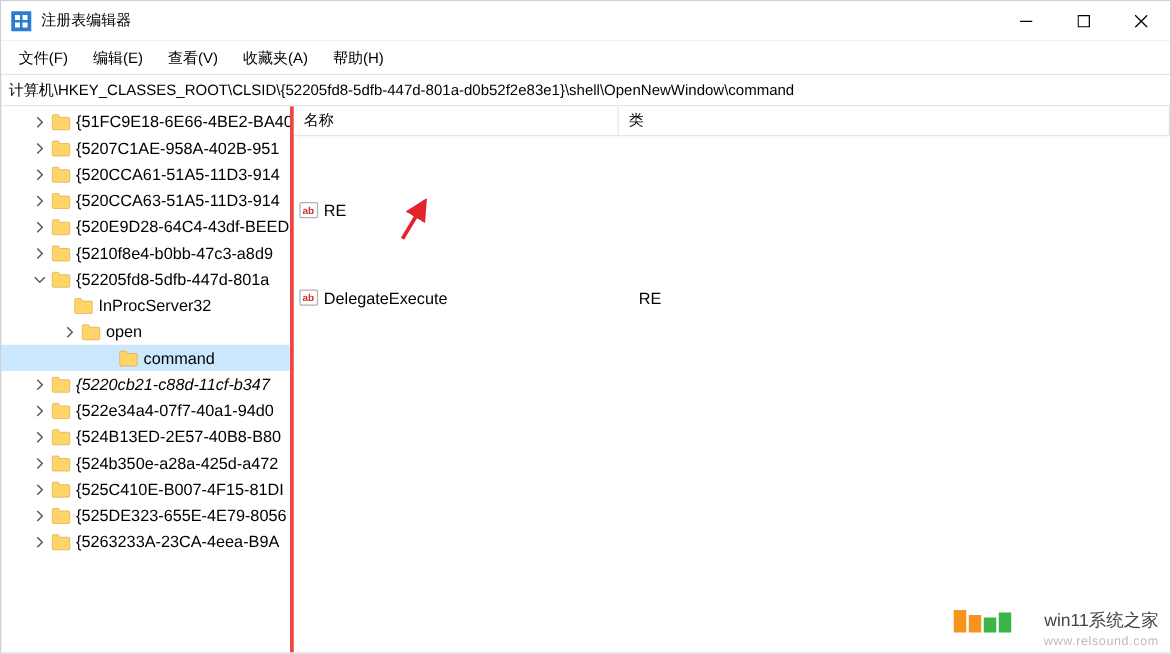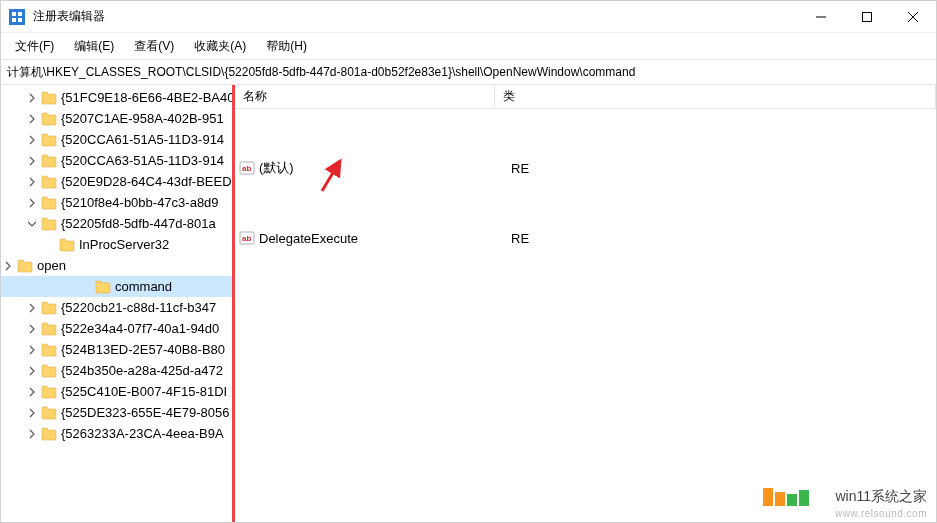--- a/index.html
+++ b/index.html
@@ -191,21 +191,21 @@
         </div>
         <div class="tree-row" style="padding-left: 42px;">
           <span class="twisty hidden"></span>
           <span class="folder-ic">
             <svg viewBox="0 0 16 14">
               <path d="M1 3 L1 12 Q1 13 2 13 L14 13 Q15 13 15 12 L15 4 Q15 3 14 3 L7 3 L6 1 L2 1 Q1 1 1 2 Z" fill="#ffd468" stroke="#d9a23c" stroke-width="0.5"></path>
             </svg>
           </span>
           <span class="node-label">InProcServer32</span>
         </div>
-        <div class="tree-row" style="">
+        <div class="tree-row" style=" margin-left: 48px;">
           <span class="twisty">
             <svg width="10" height="10" viewBox="0 0 10 10">
               <path d="M3 1 L7 5 L3 9" fill="none" stroke="#5a5a5a" stroke-width="1.2"></path>
             </svg>
           </span>
           <span class="folder-ic">
             <svg viewBox="0 0 16 14">
               <path d="M1 3 L1 12 Q1 13 2 13 L14 13 Q15 13 15 12 L15 4 Q15 3 14 3 L7 3 L6 1 L2 1 Q1 1 1 2 Z" fill="#ffd468" stroke="#d9a23c" stroke-width="0.5"></path>
             </svg>
           </span>
@@ -213,21 +213,21 @@
         </div>
         <div class="tree-row selected" style="padding-left: 78px;">
           <span class="twisty hidden"></span>
           <span class="folder-ic">
             <svg viewBox="0 0 16 14">
               <path d="M1 3 L1 12 Q1 13 2 13 L14 13 Q15 13 15 12 L15 4 Q15 3 14 3 L7 3 L6 1 L2 1 Q1 1 1 2 Z" fill="#ffd468" stroke="#d9a23c" stroke-width="0.5"></path>
             </svg>
           </span>
           <span class="node-label">command</span>
         </div>
-        <div class="tree-row" style="padding-left: 24px;">
+        <div class="tree-row" style="padding-left: 24px; font-style: italic;">
           <span class="twisty">
             <svg width="10" height="10" viewBox="0 0 10 10">
               <path d="M3 1 L7 5 L3 9" fill="none" stroke="#5a5a5a" stroke-width="1.2"></path>
             </svg>
           </span>
           <span class="folder-ic">
             <svg viewBox="0 0 16 14">
               <path d="M1 3 L1 12 Q1 13 2 13 L14 13 Q15 13 15 12 L15 4 Q15 3 14 3 L7 3 L6 1 L2 1 Q1 1 1 2 Z" fill="#ffd468" stroke="#d9a23c" stroke-width="0.5"></path>
             </svg>
           </span>
@@ -318,21 +318,20 @@
         <div class="vh-cell vh-type">类</div>
       </div>
       <div id="values-body">
           <div class="value-row">
             <span class="reg-ic">
               <svg viewBox="0 0 16 16">
                 <rect x="1" y="2" width="14" height="12" rx="1" fill="#fff" stroke="#b0b0b0" stroke-width="1"></rect>
                 <text x="3" y="11" font-size="8" fill="#d03030" font-family="Arial" font-weight="bold">ab</text>
               </svg>
             </span>
-            <span class="vr-name">(默认)</span>
             <span class="vr-type">RE</span>
           </div>
           <div class="value-row">
             <span class="reg-ic">
               <svg viewBox="0 0 16 16">
                 <rect x="1" y="2" width="14" height="12" rx="1" fill="#fff" stroke="#b0b0b0" stroke-width="1"></rect>
                 <text x="3" y="11" font-size="8" fill="#d03030" font-family="Arial" font-weight="bold">ab</text>
               </svg>
             </span>
             <span class="vr-name">DelegateExecute</span>

